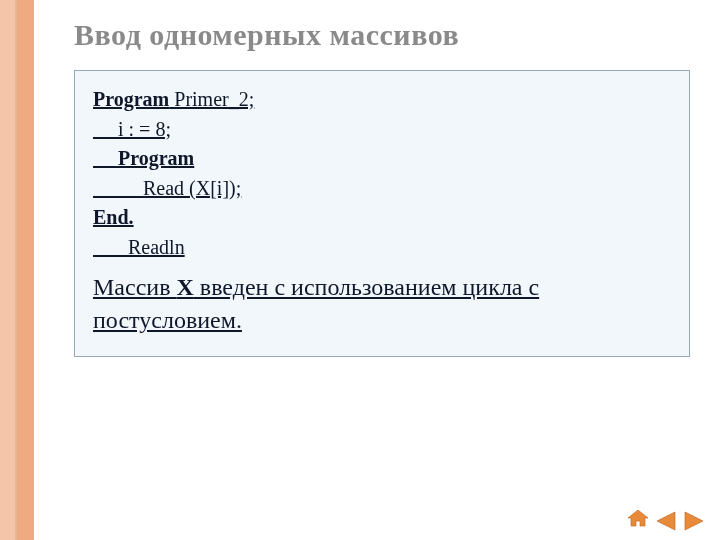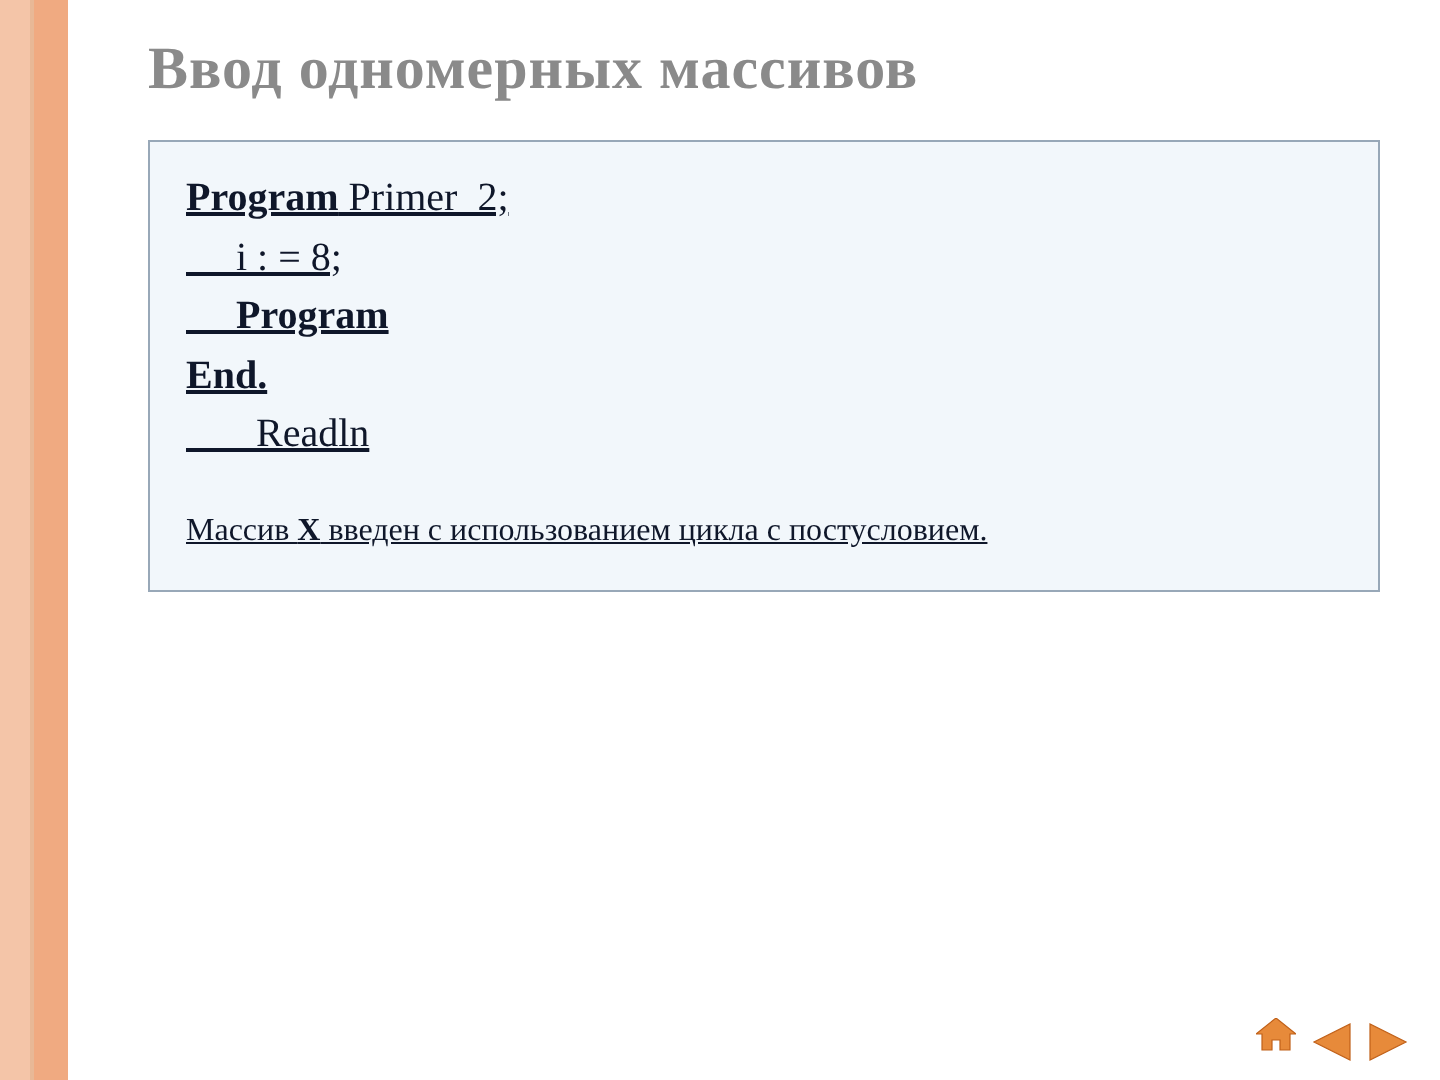--- a/index.html
+++ b/index.html
@@ -69,22 +69,22 @@
     .code-line {
       white-space: pre;
     }
     .bold {
       font-weight: bold;
     }
     .underline {
       text-decoration: underline;
     }
     .footer-note {
-      margin-top: 22px;
-      font-size: 16px;
+      margin-top: 8px;
+      font-size: 24px;
       line-height: 1.4;
     }
     .nav-buttons {
       position: absolute;
       right: 14px;
       bottom: 8px;
       display: flex;
       gap: 4px;
       align-items: center;
     }
@@ -116,20 +116,21 @@
   <div class="stripe-b"></div>
 </div>
 
 <div class="content-area">
   <div class="title">Ввод одномерных массивов</div>
 
   <div class="code-box">
     <div class="code-line"><span class="bold underline">Program</span><span> Primer_2;</span></div>
     <div class="code-line">     i : = 8;</div>
     <div class="code-line"><span>     </span><span class="bold">Program</span></div>
+    <div class="code-line">          Read (X[i]);</div>
     <div class="code-line"><span class="bold">End.</span></div>
     <div class="code-line">       Readln</div>
 
     <div class="footer-note">
       <span>Массив </span><span class="bold">X</span><span> введен с использованием цикла с постусловием.</span>
     </div>
   </div>
 </div>
 
 <div class="nav-buttons">

